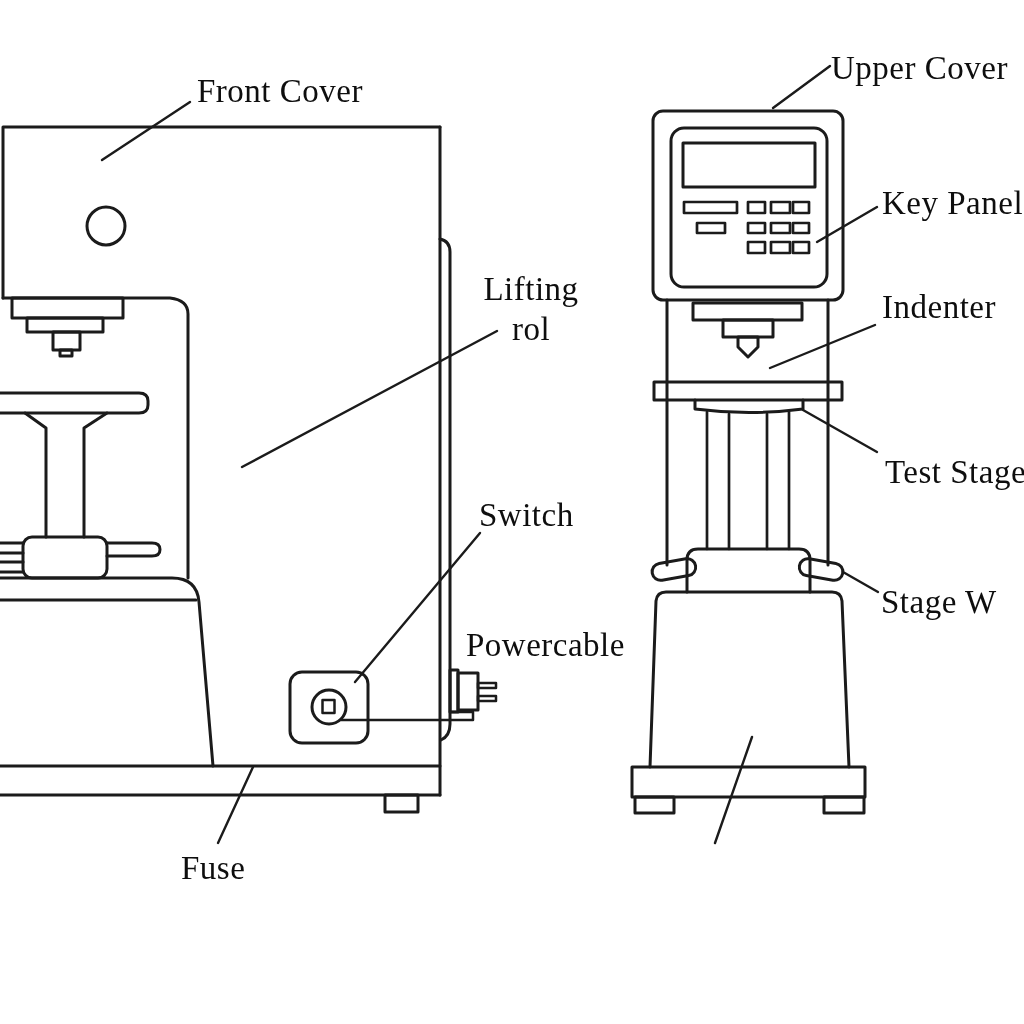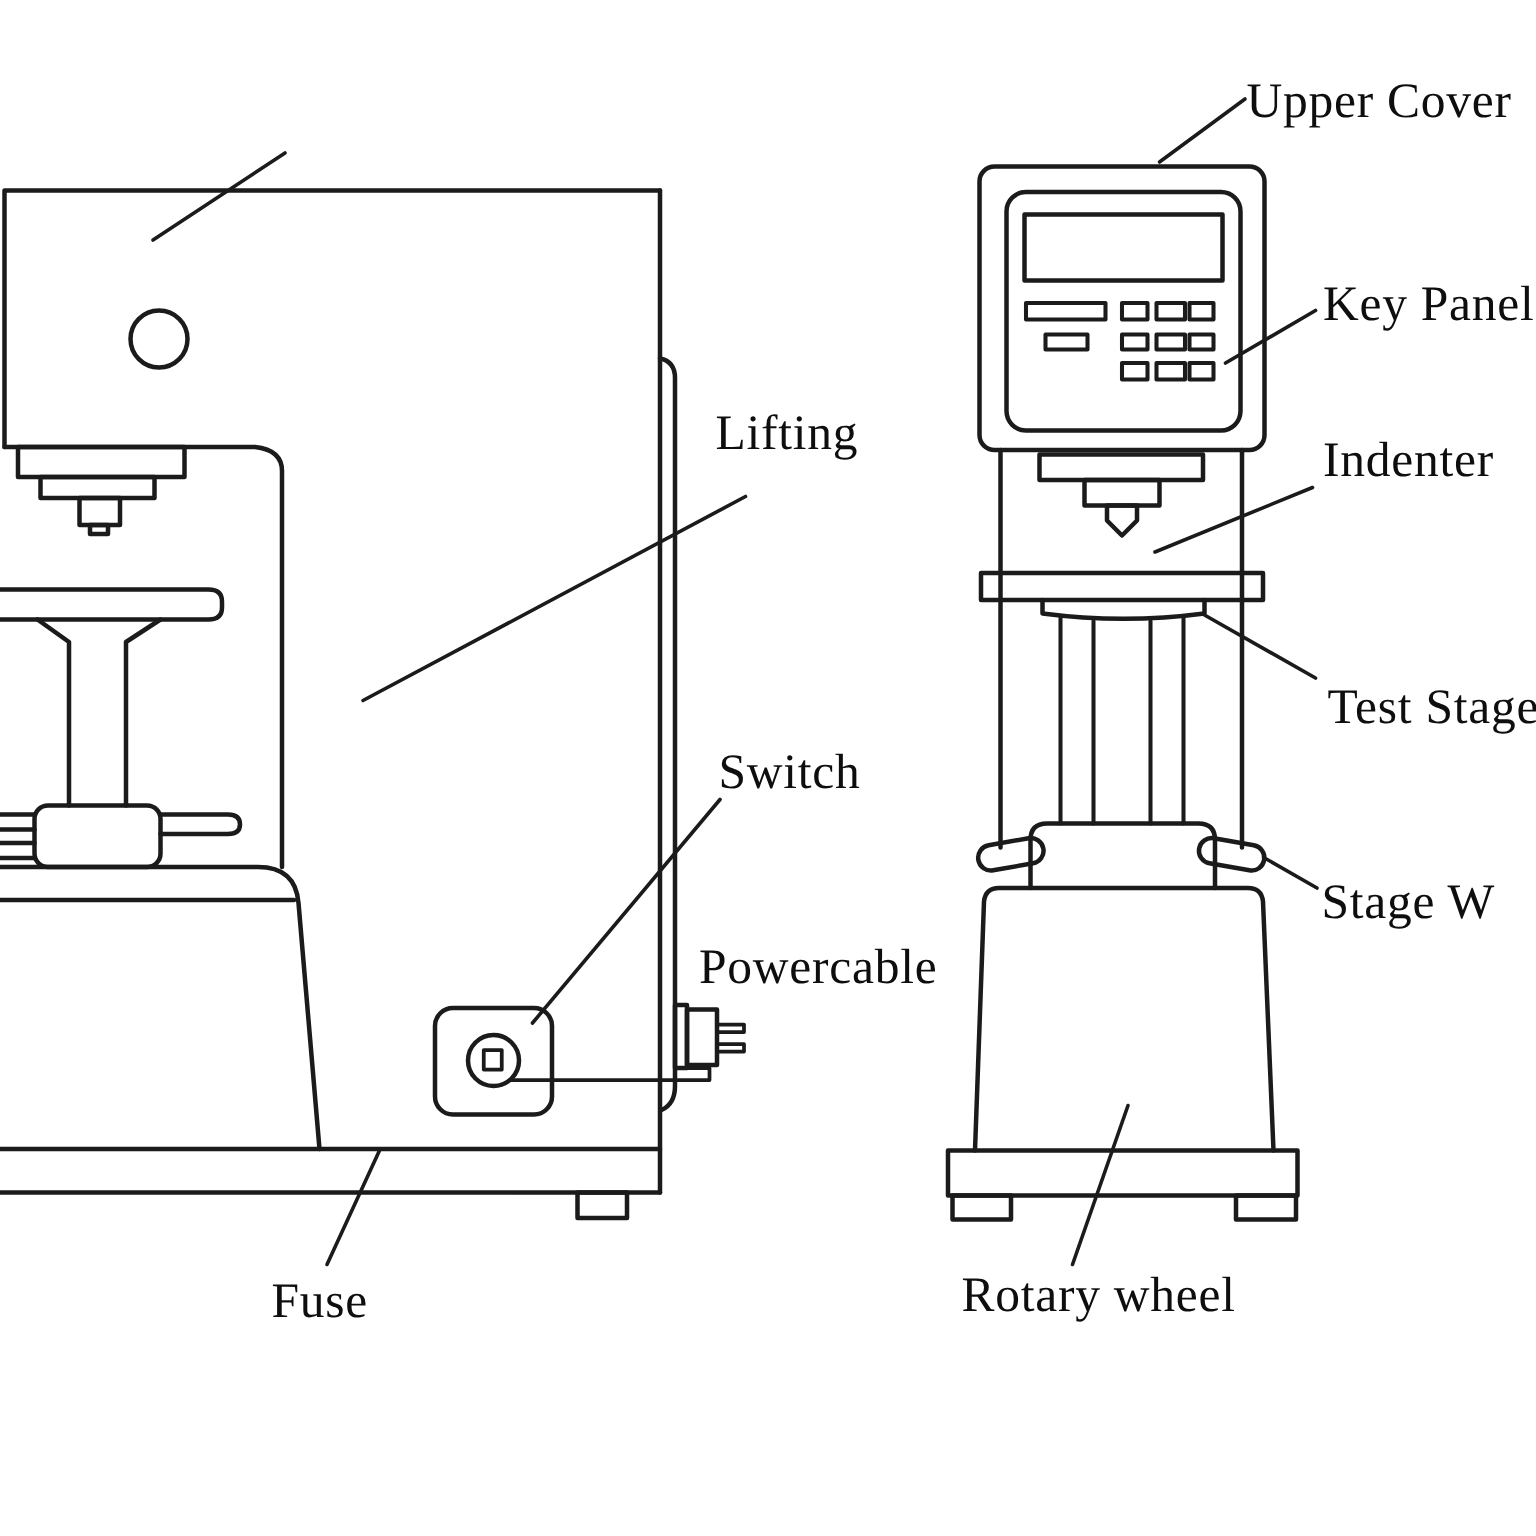--- a/index.html
+++ b/index.html
@@ -6,21 +6,21 @@
   #stage{
     position:relative;width:1024px;height:1024px;background:#ffffff;overflow:hidden;
     font-family:"Liberation Serif","DejaVu Serif",serif;color:#0e0e0e;
   }
   #drawing{position:absolute;left:0;top:0;}
   .lbl{
     position:absolute;font-size:33px;line-height:40px;white-space:nowrap;
     color:#0e0e0e;letter-spacing:0.5px;
   }
   .lbl .ln{display:block;}
-  .center{}
+  .center{text-align:center;}
 </style>
 </head>
 <body>
 
 <div id="stage">
 
   <svg id="drawing" width="1024" height="1024" viewBox="0 0 1024 1024" fill="none" stroke="#1b1b1b" stroke-width="3" stroke-linecap="round" stroke-linejoin="round">
 
     <g>
 
@@ -138,38 +138,39 @@
       <line x1="218" y1="843" x2="253" y2="767"></line>
       <line x1="773" y1="108" x2="830" y2="66"></line>
       <line x1="817" y1="242" x2="877" y2="207"></line>
       <line x1="770" y1="368" x2="875" y2="325"></line>
       <line x1="803" y1="410" x2="877" y2="452"></line>
       <line x1="843" y1="572" x2="878" y2="592"></line>
       <line x1="752" y1="737" x2="715" y2="843"></line>
     </g>
   </svg>
 
+  <div class="lbl" style="left:197px;top:71px;">Front Cover</div>
 
   <div class="lbl center" style="left:477px;top:269px;width:108px;">
     <span class="ln">Lifting</span>
+    <span class="ln">rol</span>
   </div>
 
   <div class="lbl" style="left:479px;top:495px;text-align:center;">Switch</div>
 
   <div class="lbl" style="left:466px;top:625px;">Powercable</div>
 
   <div class="lbl" style="left:181px;top:848px;">Fuse</div>
 
   <div class="lbl" style="left:831px;top:48px;">Upper Cover</div>
 
   <div class="lbl" style="left:882px;top:183px;">Key Panel</div>
 
   <div class="lbl" style="left:882px;top:287px;text-align:right;">
     <span class="ln">Indenter</span>
   </div>
 
   <div class="lbl" style="left:885px;top:452px;">Test Stage</div>
 
   <div class="lbl" style="left:881px;top:582px;">Stage W</div>
 
-  <div class="lbl" style="left:641px;top:844px;">Rotary wheel</div>
 
 </div>
 
 </body></html>

